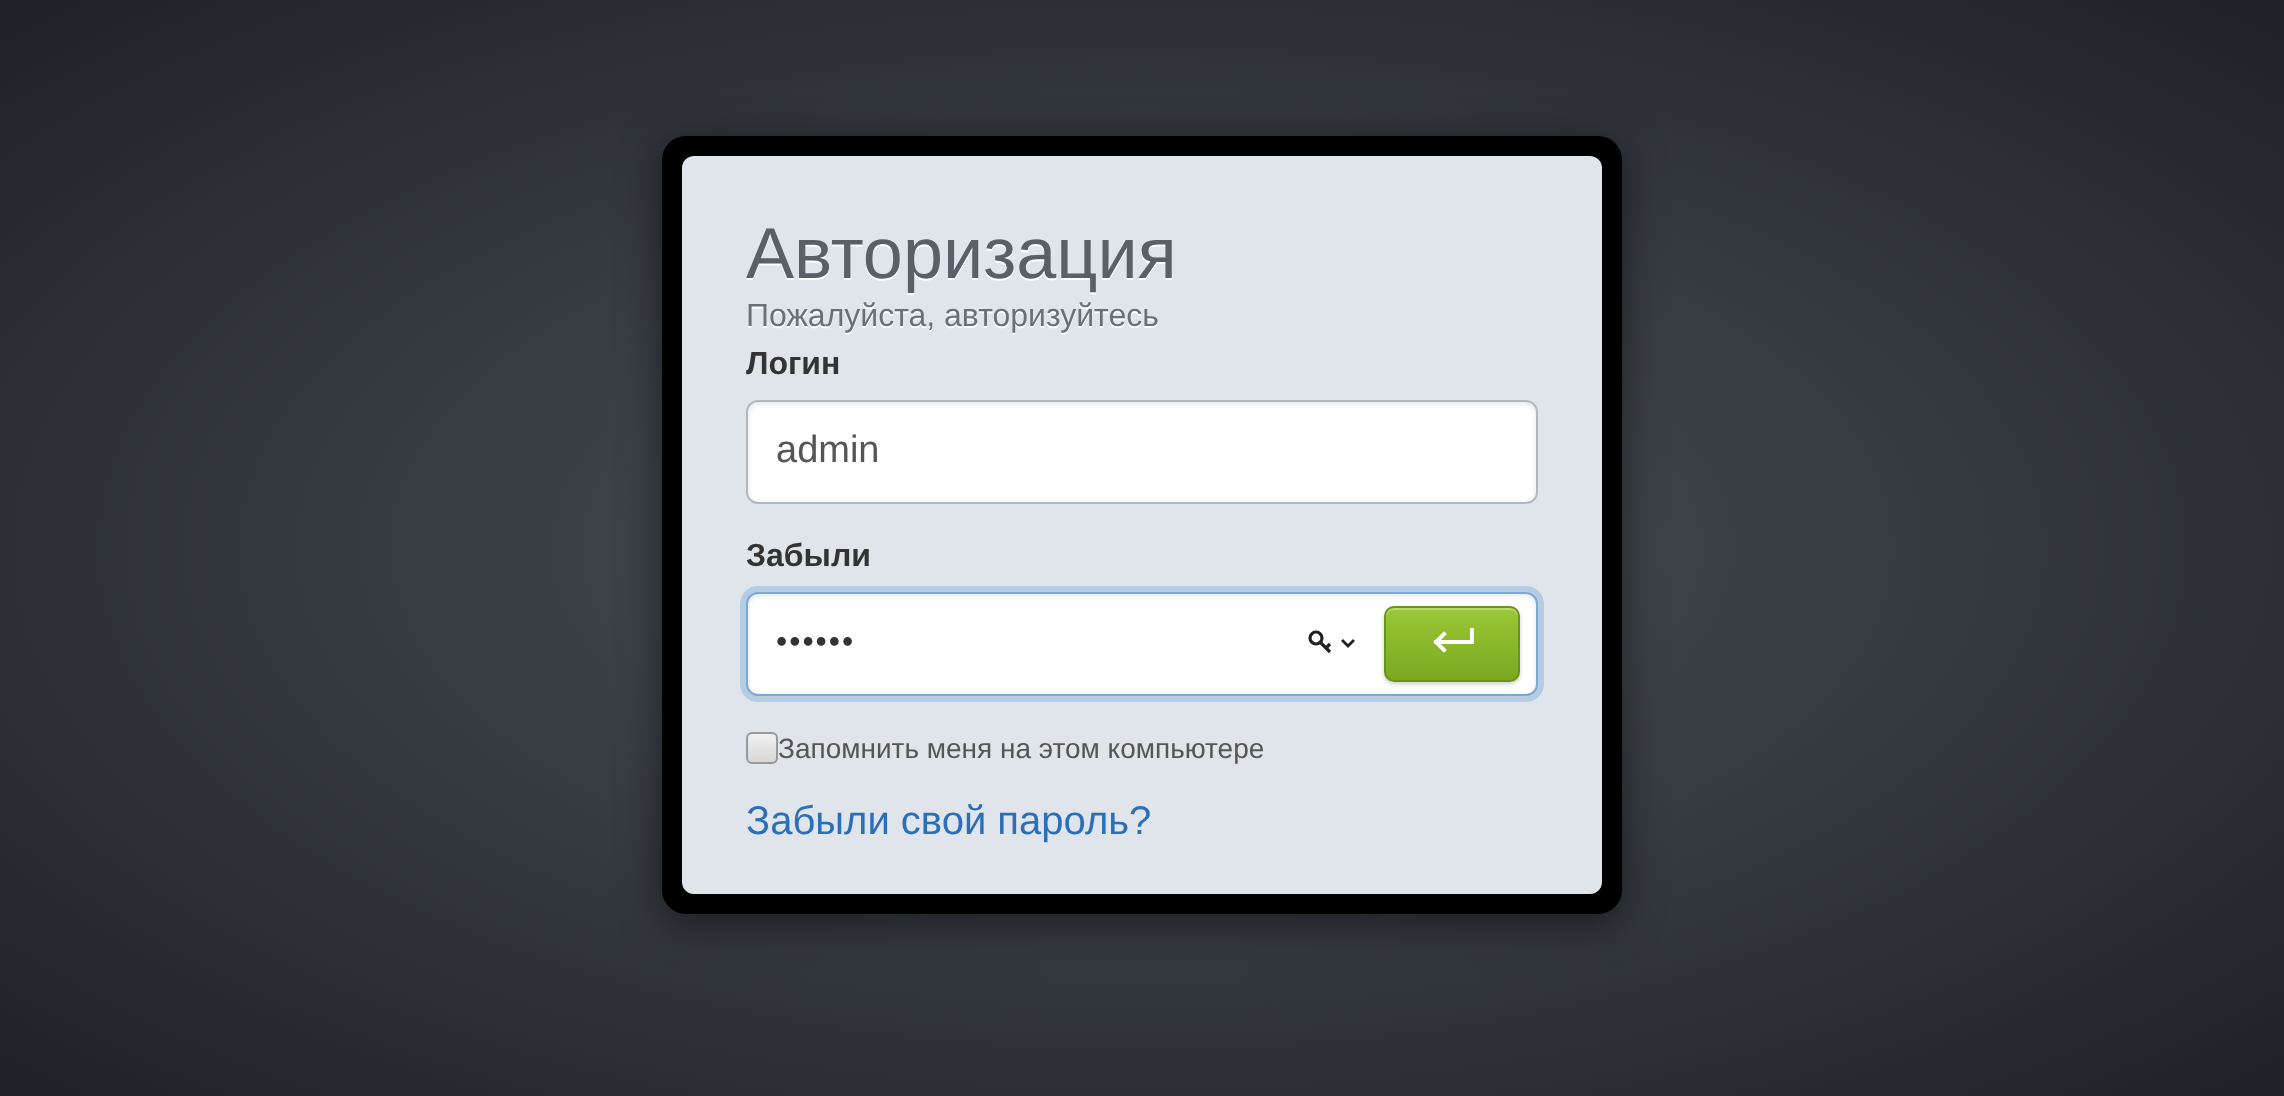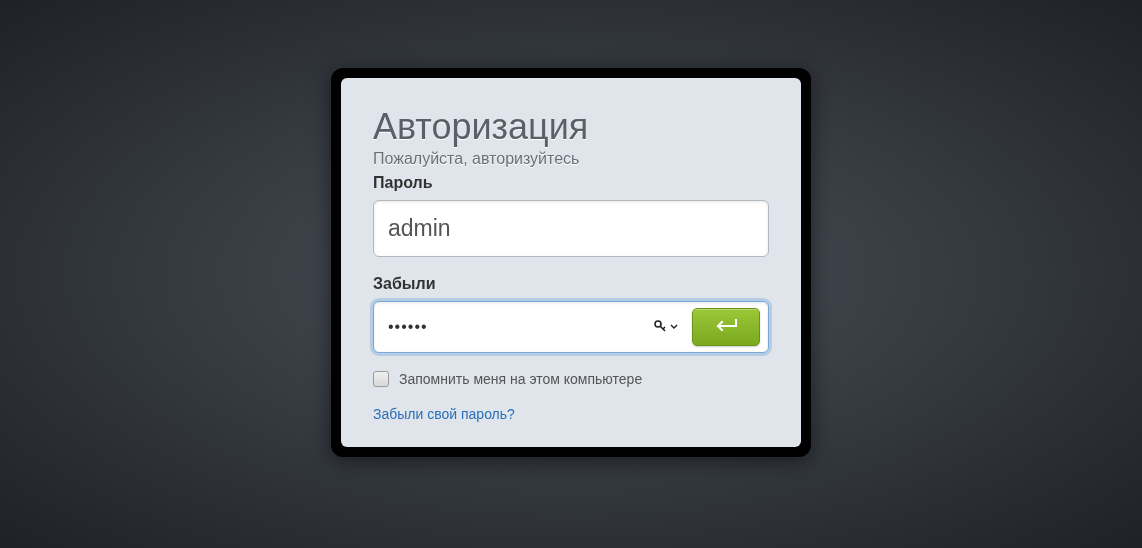--- a/index.html
+++ b/index.html
@@ -46,21 +46,21 @@
     .field-label {
       font-size: 16px;
       font-weight: bold;
       color: #333;
       margin-bottom: 8px;
       display: block;
     }
     .text-input {
       width: 100%;
       padding: 14px 14px;
-      font-size: 23px;
+      font-size: 19px;
       color: #555;
       background: #fff;
       border: 1px solid #b0b8c0;
       border-radius: 6px;
       box-shadow: inset 0 1px 3px rgba(0,0,0,0.1);
       margin-bottom: 18px;
     }
     .password-row {
       display: flex;
       align-items: center;
@@ -98,52 +98,51 @@
       height: 38px;
       display: flex;
       align-items: center;
       justify-content: center;
       cursor: pointer;
       box-shadow: inset 0 1px 0 rgba(255,255,255,0.3), 0 1px 2px rgba(0,0,0,0.2);
     }
     .remember-row {
       display: flex;
       align-items: center;
-      gap: 10px;
       margin-bottom: 18px;
     }
     .remember-checkbox {
       width: 16px;
       height: 16px;
       border: 1px solid #999;
       border-radius: 3px;
       background: linear-gradient(to bottom, #f0f0f0, #d8d8d8);
       cursor: pointer;
     }
     .remember-label {
       font-size: 14px;
       color: #555;
       cursor: pointer;
     }
     .forgot-link {
-      font-size: 14px;
+      font-size: 20px;
       color: #2a6fb8;
       text-decoration: none;
       cursor: pointer;
     }
   </style>
 </head>
 <body>
 
 <div class="login-panel">
   <div class="login-inner">
     <h1 class="title">Авторизация</h1>
     <div class="subtitle">Пожалуйста, авторизуйтесь</div>
 
-    <label class="field-label">Пароль</label>
+    <label class="field-label">Логин</label>
     <input type="text" class="text-input" value="admin" style="">
 
     <label class="field-label">Забыли</label>
     <div class="password-row">
       <input type="password" class="password-input" value="••••••" style="">
       <span class="key-icon">
         <svg width="16" height="14" viewBox="0 0 16 14" fill="none">
           <circle cx="4" cy="4" r="3" stroke="#222" stroke-width="1.6" fill="none"></circle>
           <line x1="6" y1="6" x2="11" y2="11" stroke="#222" stroke-width="1.6"></line>
           <line x1="9" y1="9" x2="11" y2="7" stroke="#222" stroke-width="1.6"></line>

